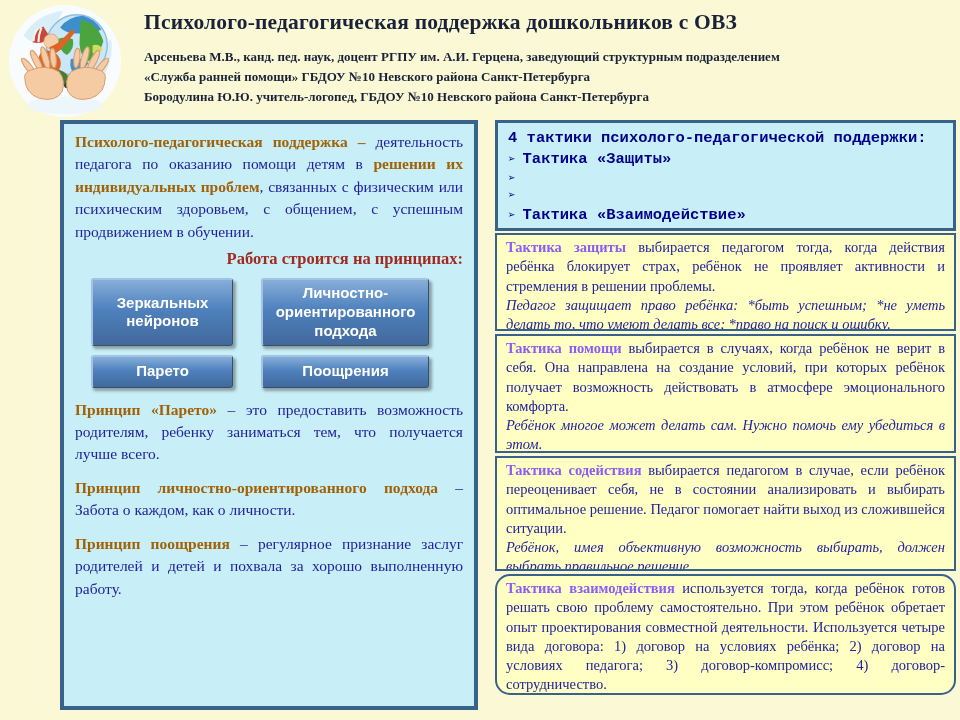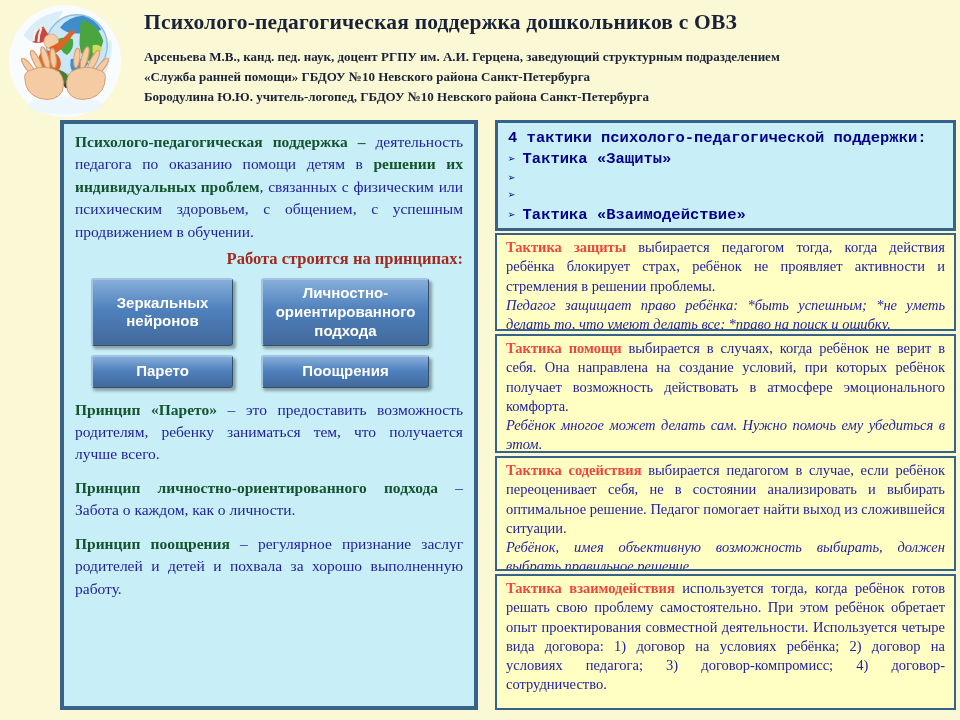--- a/index.html
+++ b/index.html
@@ -10,45 +10,45 @@
   .logo{position:absolute;left:6px;top:2px;width:118px;height:118px;}
   .header{position:absolute;left:144px;top:6px;width:822px;color:#1A2238;}
   .title{font-size:21.5px;font-weight:bold;margin:4px 0 12px;letter-spacing:.2px;}
   .subtitle div{font-size:13px;font-weight:bold;line-height:1.55;}
 
   
   .left-panel{position:absolute;left:60px;top:120px;width:418px;height:590px;box-sizing:border-box;
     background:#C8EFF7;border:4px solid #39628B;padding:5px 11px 6px;
     color:#22229E;font-size:15.5px;line-height:1.45;overflow:hidden;}
   .intro{margin:2px 0 0;text-align:justify;}
-  .intro b,.lp-par b{color:#14532d;}
+  .intro b,.lp-par b{color:#a16207;}
   .principles-heading{margin:4px 0 7px;text-align:right;font-weight:bold;font-size:16.5px;color:#A2291F;}
   .btn-grid{display:grid;grid-template-columns:142px 168px;column-gap:28px;row-gap:9px;margin:0 0 8px 16px;}
   .btn{background:linear-gradient(180deg,#86AED9 0%,#4F81BD 45%,#41699B 100%);
     border:1px solid #2E5170;border-top:2px solid #A5C2E2;border-left:2px solid #A5C2E2;border-radius:3px;
     box-shadow:2.5px 3px 3px rgba(80,80,80,.5);color:#FFFFFF;
     font-family:"Liberation Sans","DejaVu Sans",sans-serif;font-weight:bold;font-size:15px;line-height:1.25;
     display:flex;align-items:center;justify-content:center;text-align:center;padding:4px 6px;cursor:pointer;}
   .btn.small{padding:2px 6px;min-height:26px;}
   .lp-par{margin:11px 0 0;text-align:justify;}
 
   
   .rbox{position:absolute;left:495px;width:461px;box-sizing:border-box;overflow:hidden;}
   .tactics-box{top:120px;height:111px;background:#C8EFF7;border:3px solid #39628B;
     padding:5px 10px;color:#00008B;font-weight:bold;font-size:15.5px;line-height:1.38;font-family:Liberation Mono, monospace;}
   .tactics-box .item{display:flex;gap:7px;align-items:baseline;}
   .tactics-box .bullet{font-size:12.5px;}
   .tbox{background:#FFFFC4;border:2px solid #39628B;padding:3px 9px 3px;color:#22229E;
     font-size:14.5px;line-height:1.33;text-align:justify;}
-  .tbox b{color:#ef4444;}
+  .tbox b{color:#8b5cf6;}
   .tbox .it{font-style:italic;}
   .t1{top:233px;height:98px;}
   .t2{top:334px;height:119px;}
   .t3{top:456px;height:115px;}
-  .t4{top:574px;height:136px;}
+  .t4{top:574px;height:121px;border-radius:15px;}
 </style>
 </head>
 <body>
 
 <div class="slide">
 
   <div class="logo">
     <svg viewBox="0 0 120 120" width="118" height="118">
       <circle cx="60" cy="60" r="57" fill="#F8FCFE"></circle>
       <path d="M18,34 Q30,13 58,9 Q49,28 37,42 Q24,42 18,34" fill="#D9EEF7"></path>

